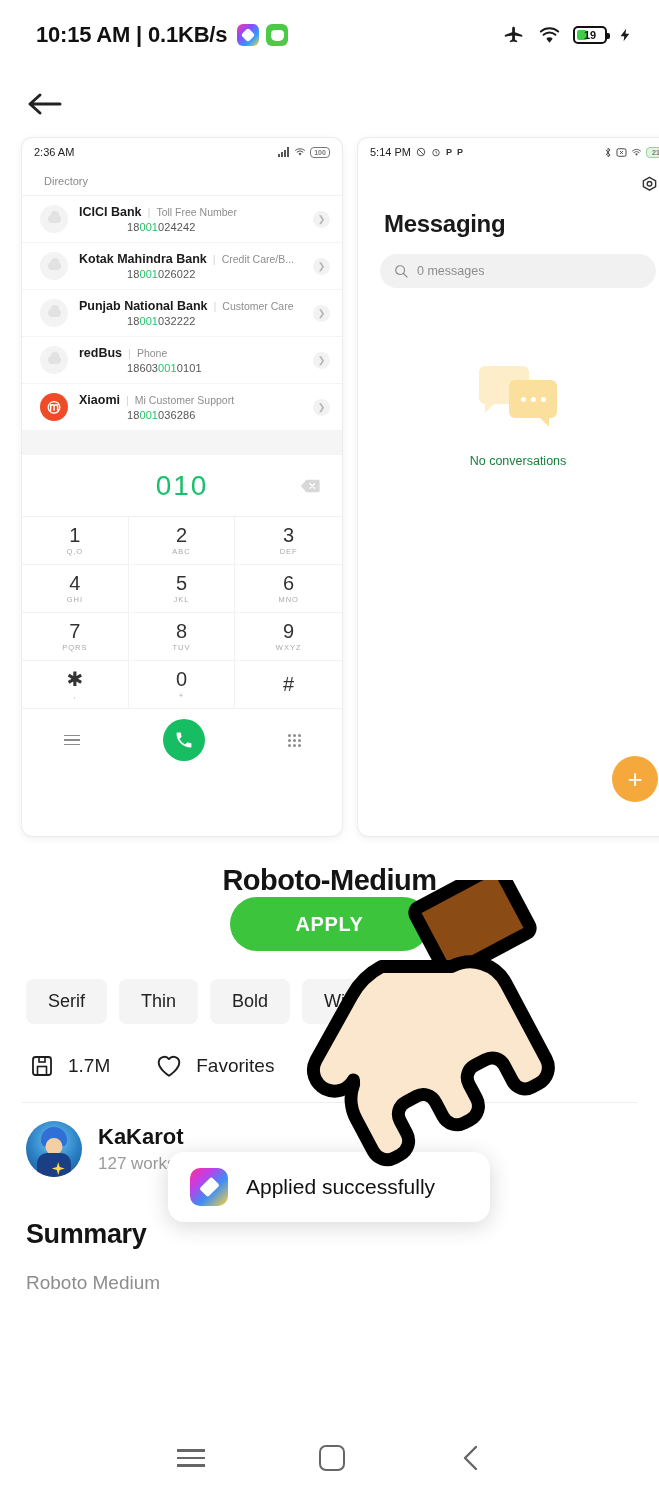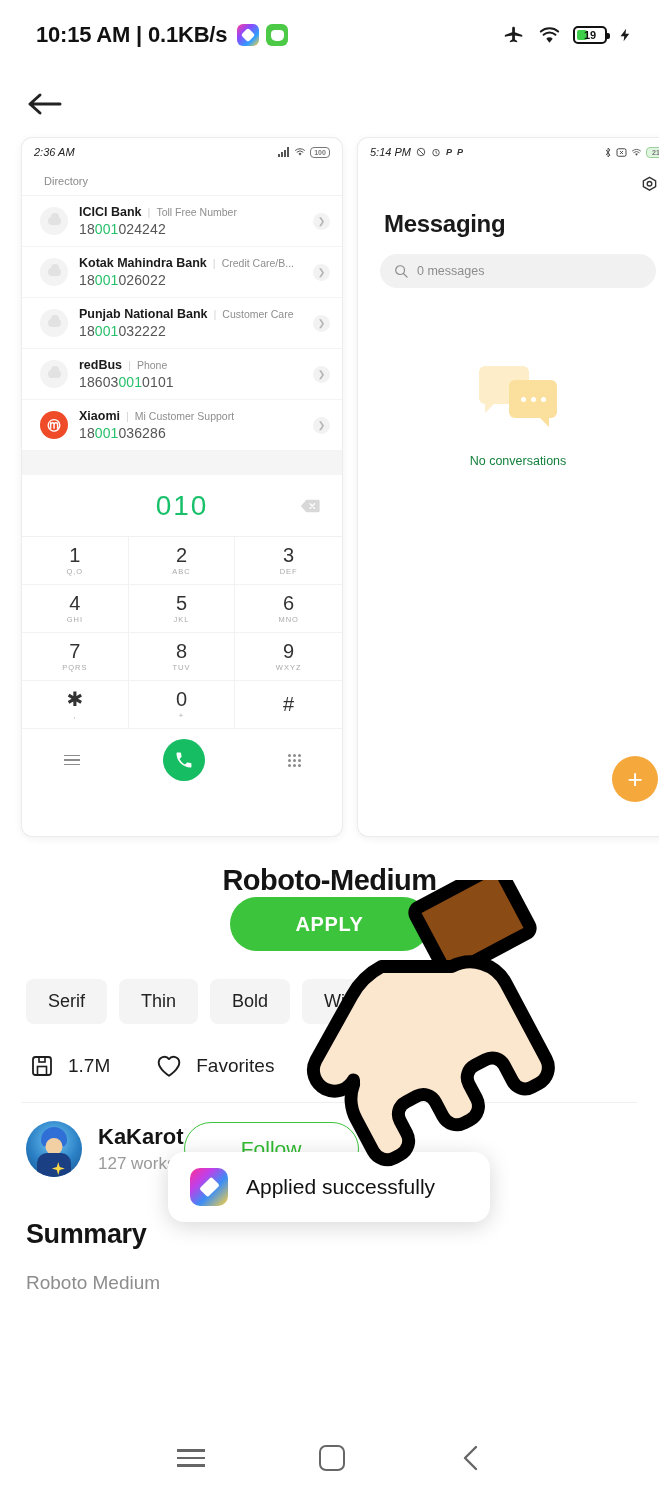--- a/index.html
+++ b/index.html
@@ -77,21 +77,21 @@
     overflow:hidden; flex-shrink:0;
   }
   .card-dialer { width:320px; height:698px; }
   .card-msg { width:320px; height:698px; }
 
   
   .mini-status {
     height:28px; display:flex; align-items:center; justify-content:space-between;
     padding:0 12px; font-size:11px; color:#222;
   }
-  .mini-status .mleft { display:flex; align-items:center; gap:5px; font-size:11px;font-style:italic; }
+  .mini-status .mleft { display:flex; align-items:center; gap:5px; font-size:11px; }
   .mini-status .mright { display:flex; align-items:center; gap:4px; }
   .mini-batt {
     width:20px; height:11px; border:1.2px solid #777; border-radius:4px;
     display:flex; align-items:center; justify-content:center;
     font-size:7px; color:#777; font-weight:700;
   }
 
   .dialer-header {
     height:44px; display:flex; align-items:center; justify-content:center;
     position:relative; border-bottom:1px solid #f0f0f0;
@@ -128,21 +128,21 @@
   .contact-line1 {
     display:flex; align-items:baseline; gap:6px; white-space:nowrap;
     overflow:hidden;
   }
   .contact-name { font-size:12.5px; font-weight:700; color:#1b1b1b; }
   .contact-sep { color:#d5d5d5; font-size:11px; }
   .contact-tag {
     font-size:10.5px; color:#8e8e8e; overflow:hidden;
     text-overflow:ellipsis; white-space:nowrap;
   }
-  .contact-num { font-size:14px; color:#555; margin-top:2px; letter-spacing:.1px; }
+  .contact-num { font-size:11px; color:#555; margin-top:2px; letter-spacing:.1px;margin-left:48px; }
   .contact-num .hl { color:#27c06a; }
   .chev-circle {
     width:17px; height:17px; border-radius:50%; background:#f2f2f2;
     display:flex; align-items:center; justify-content:center;
     color:#b5b5b5; font-size:9px; flex-shrink:0;
   }
   .gap-strip { height:24px; background:#f5f5f5; }
 
   .dialed {
     height:62px; display:flex; align-items:center; justify-content:center;
@@ -654,21 +654,20 @@
       <div class="hair"></div>
         <div class="face"></div>
         <div class="body"></div>
         <div class="spark"></div>
     </div>
     <div>
       <div class="author-name">KaKarot</div>
       <div class="author-works">127 works</div>
     </div>
   </div>
-  <button class="follow-btn">Follow</button>
 </div>
 
 <div class="summary-title">Summary</div>
 <div class="summary-body">Roboto Medium</div>
 
 <div class="toast">
   <div class="toast-icon">
       <span class="brush"></span>
     </div>
   <div class="toast-text">Applied successfully</div>

